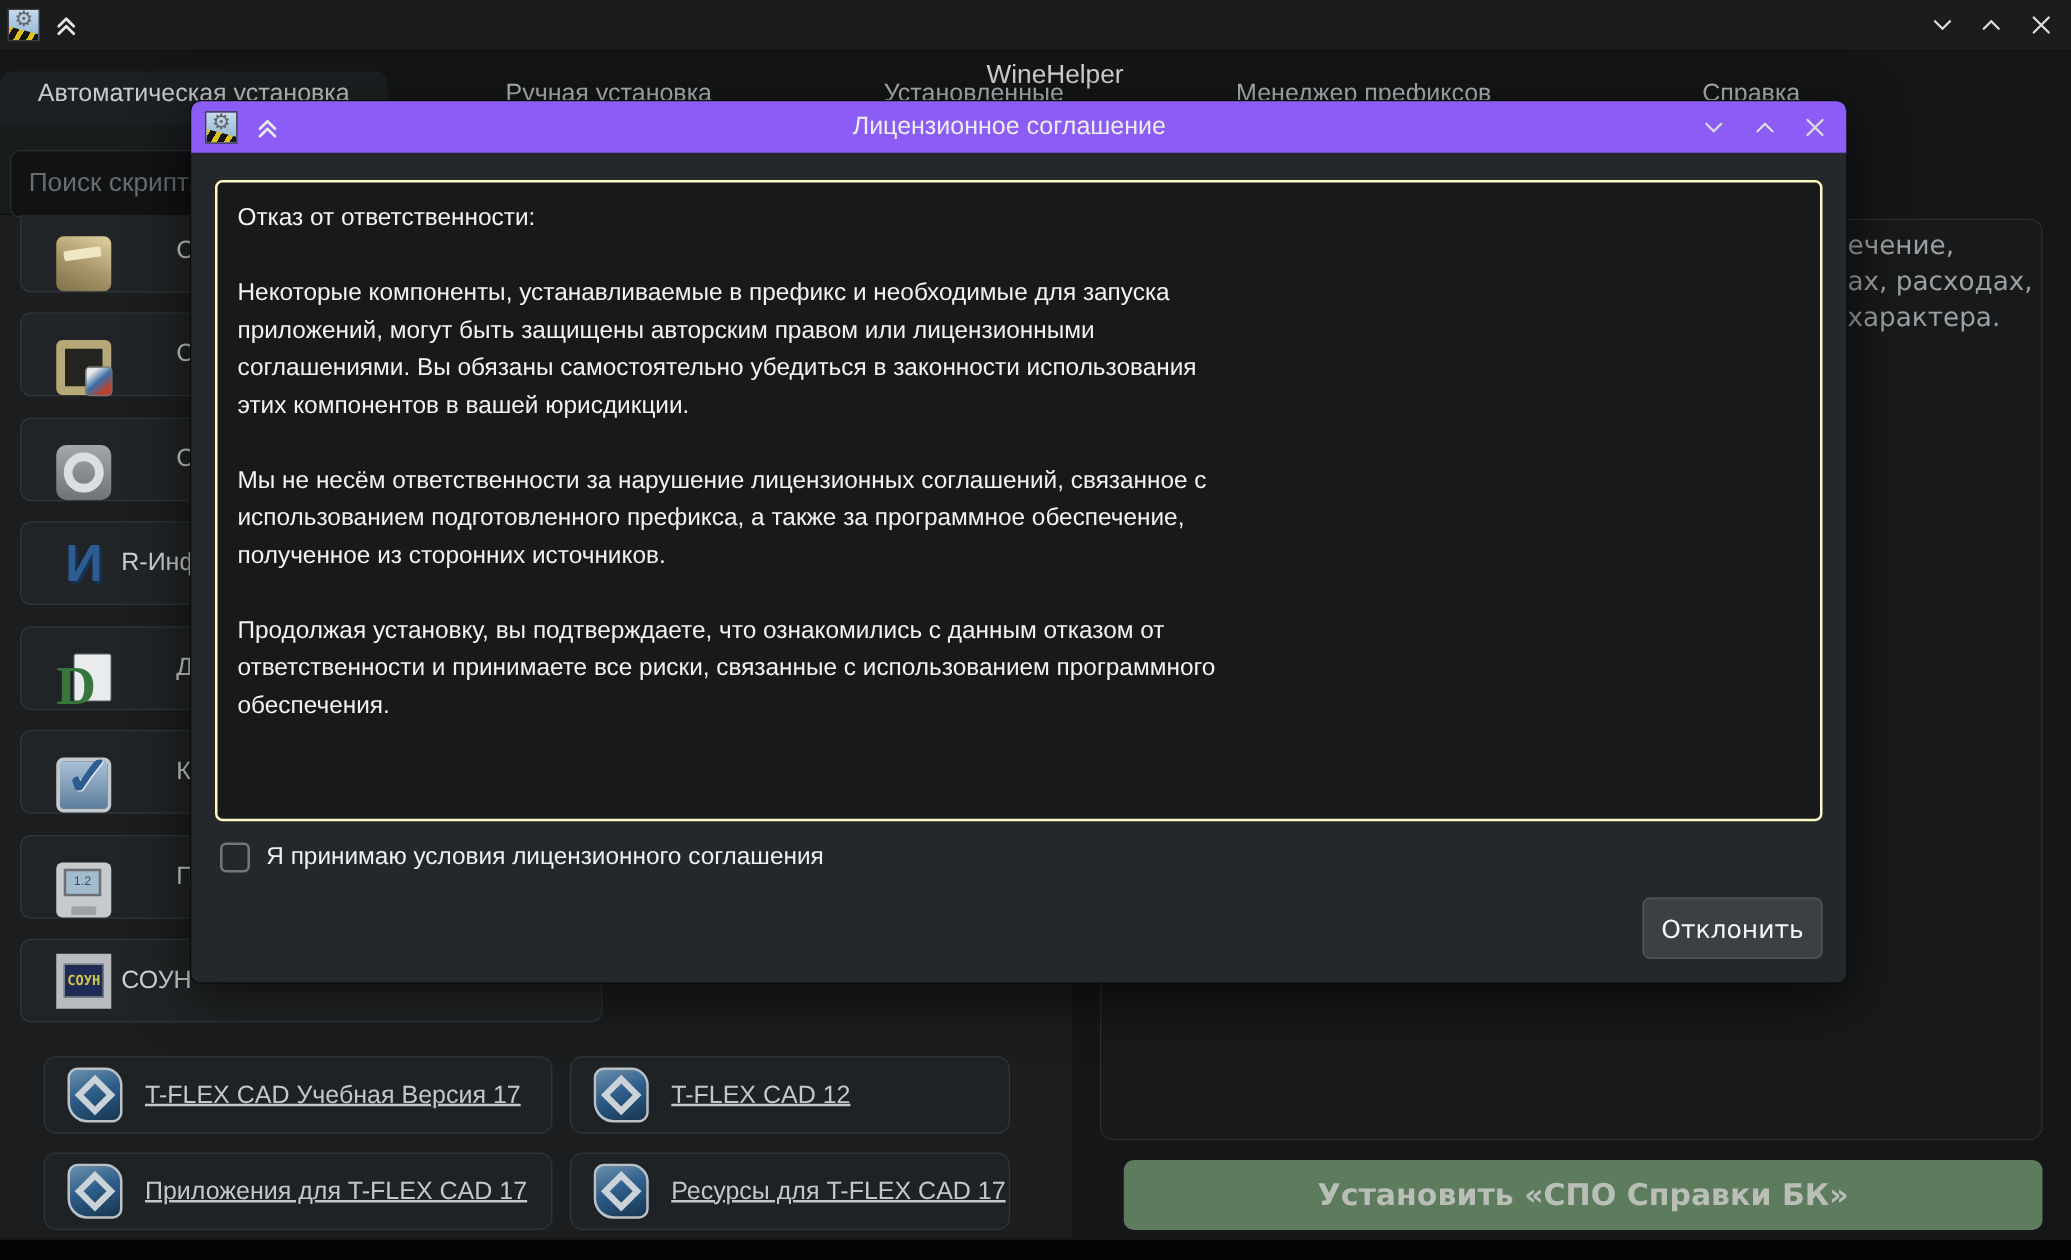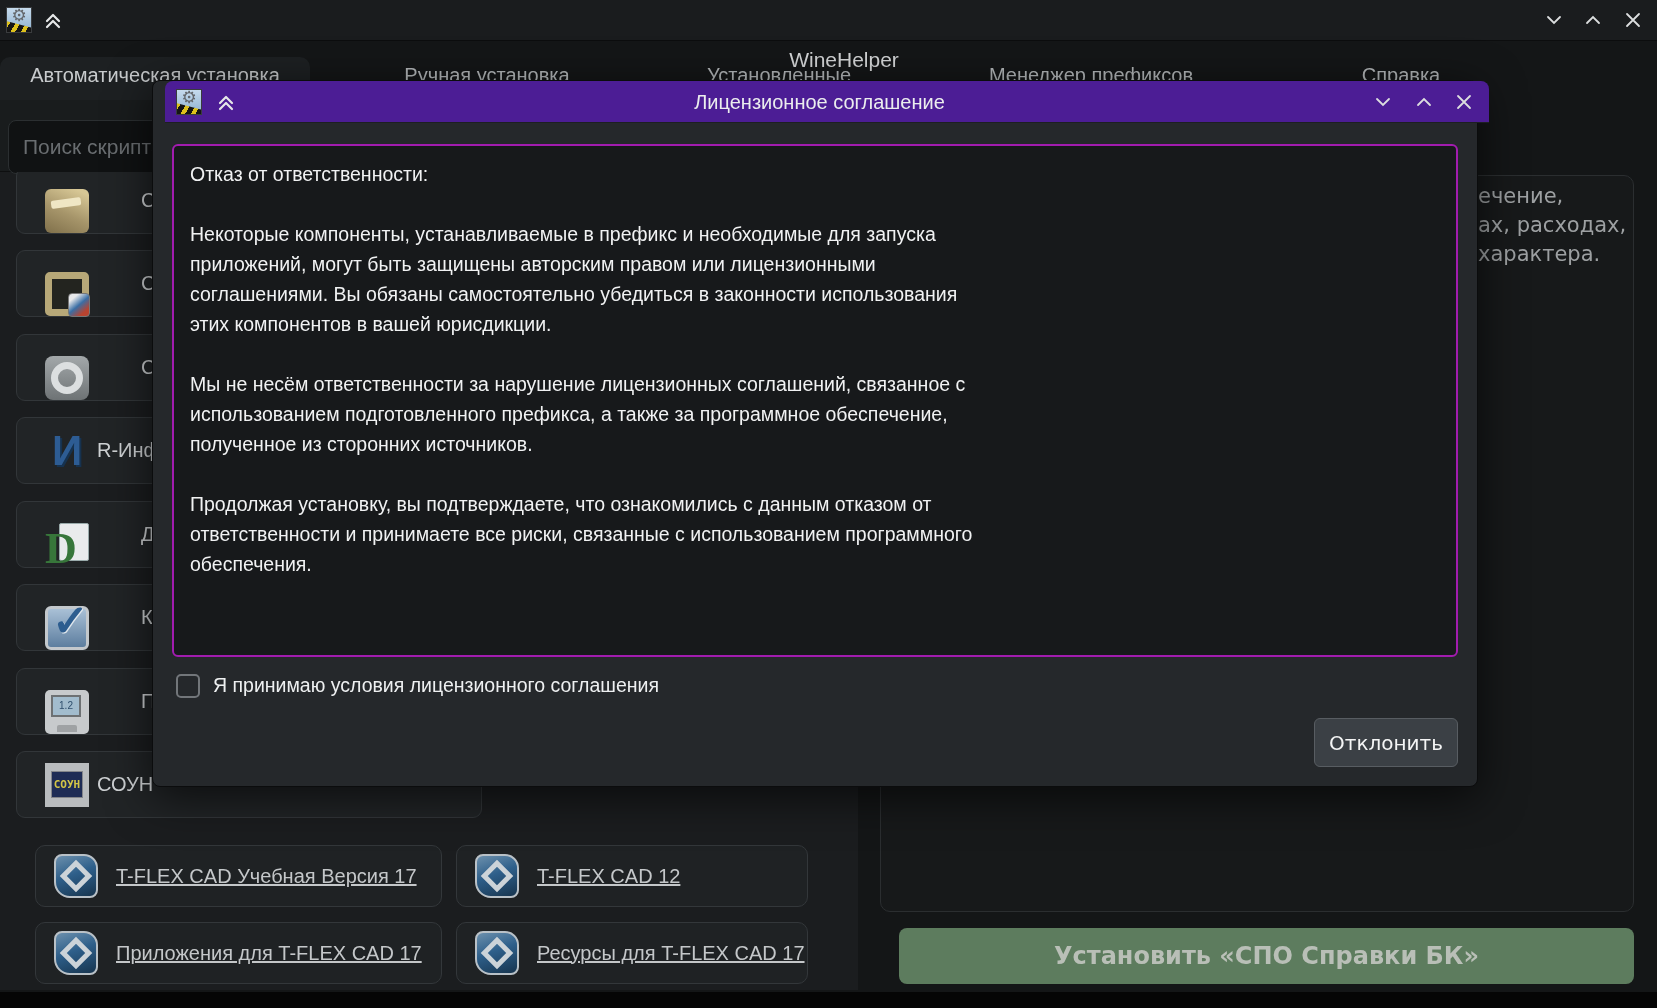--- a/index.html
+++ b/index.html
@@ -75,25 +75,25 @@
   #right-panel{position:absolute;left:880px;top:175px;width:754px;height:737px;background:#17191a;
       border:1px solid #2b2e30;border-radius:10px;box-sizing:border-box;}
   #right-text{position:absolute;left:1478px;top:182px;width:170px;color:#9da0a2;font-size:21px;
       line-height:29px;white-space:pre-line;font-family:"DejaVu Sans",sans-serif;}
   #install-btn{position:absolute;left:899px;top:928px;width:735px;height:56px;background:#5d7c5e;
       border:none;border-radius:8px;color:#b9bfb7;font-weight:bold;font-size:24px;
       font-family:"DejaVu Sans",sans-serif;cursor:default;}
   
   #dialog{position:absolute;left:152px;top:80px;width:1324px;height:705px;background:#25282b;
       border:1px solid #0b0c0d;border-radius:8px;box-shadow:0 10px 45px rgba(0,0,0,.65);z-index:50;}
-  #dlg-titlebar{position:absolute;left:0;top:0;width:100%;height:42px;background:#4c1d95;
-      border-radius:8px 8px 0 0;border-bottom:1px solid #1d1f22;box-sizing:border-box;margin-left:12px;}
+  #dlg-titlebar{position:absolute;left:0;top:0;width:100%;height:42px;background:#8b5cf6;
+      border-radius:8px 8px 0 0;border-bottom:1px solid #1d1f22;box-sizing:border-box;}
   #dlg-title{position:absolute;left:50%;top:50%;transform:translate(-53%,-50%);color:#ebedee;font-size:20px;white-space:nowrap;}
   #dlg-textarea{position:absolute;left:19px;top:63px;width:1286px;height:513px;background:#17191b;
-      border:2px solid #a21caf;border-radius:6px;box-sizing:border-box;overflow:hidden;}
+      border:2px solid #fef9c3;border-radius:6px;box-sizing:border-box;overflow:hidden;}
   #dlg-text{padding:13px 16px;color:#f1f2f3;font-size:19.5px;line-height:30px;white-space:pre-line;}
   #dlg-checkbox{position:absolute;left:23px;top:593px;width:24px;height:24px;border:2px solid #72767a;
       border-radius:5px;background:transparent;box-sizing:border-box;cursor:default;}
   #dlg-check-label{position:absolute;left:60px;top:593px;color:#eef0f1;font-size:19.5px;}
   .dlg-btn{position:absolute;top:637px;height:49px;border-radius:6px;font-size:20px;
       font-family:"DejaVu Sans",sans-serif;cursor:default;box-sizing:border-box;}
   #btn-accept{left:1005px;width:140px;background:#2b2e31;border:1px solid #3a3e41;color:#65696c;}
   #btn-decline{left:1161px;width:144px;background:#3b4045;border:1px solid #585d62;color:#f4f5f5;}
   
   #bottom-strip{position:absolute;left:0;top:992px;width:1657px;height:16px;background:#050505;}

